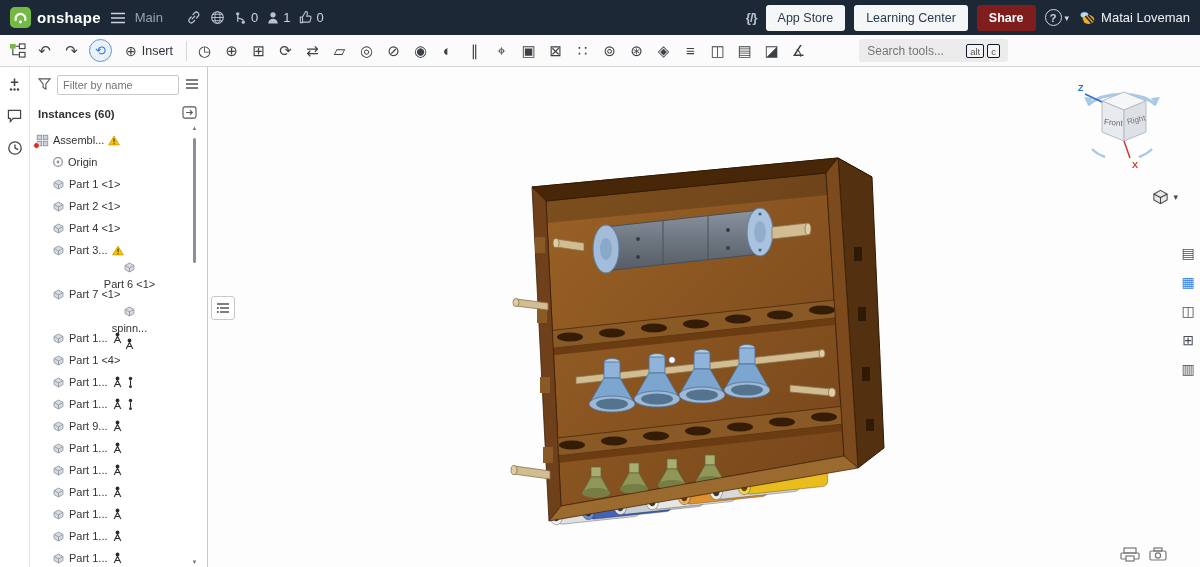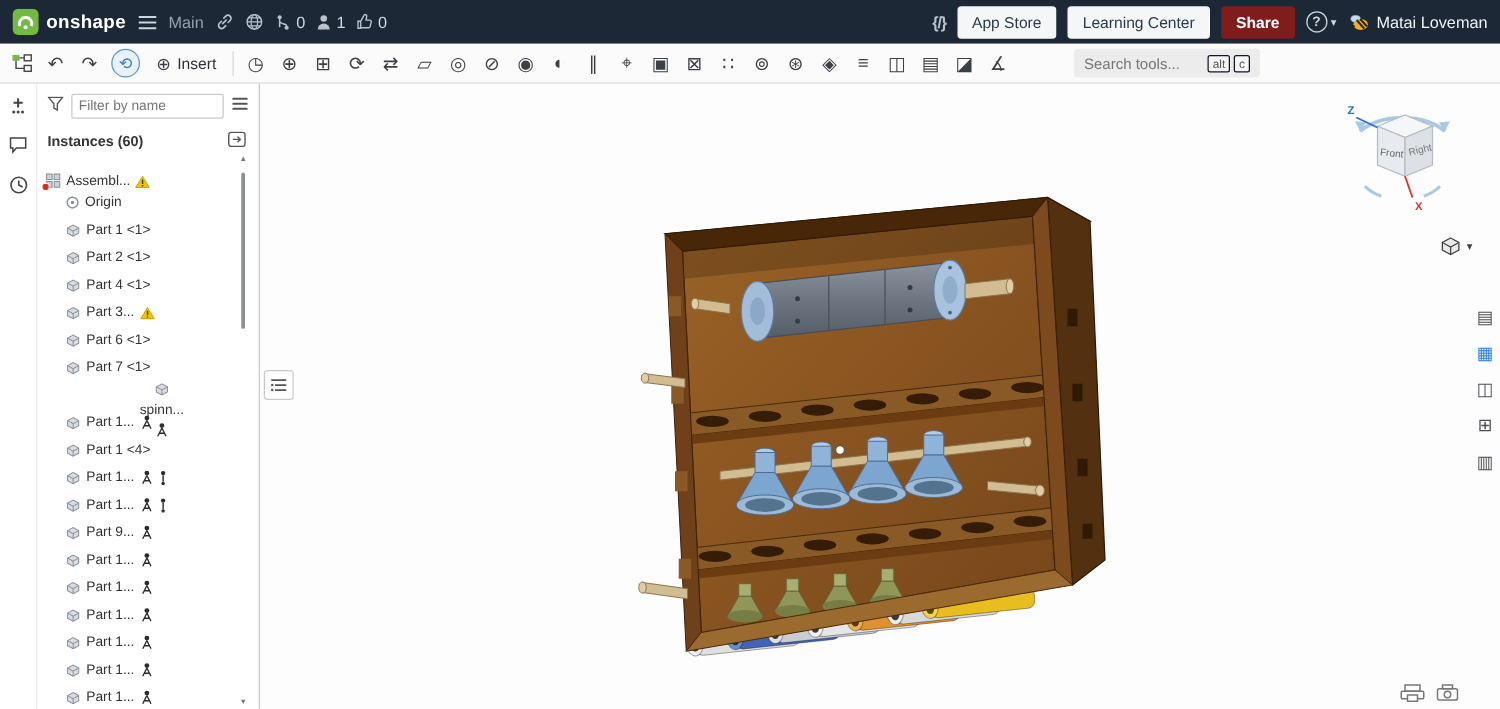--- a/index.html
+++ b/index.html
@@ -7,21 +7,21 @@
     font-family:"Liberation Sans", sans-serif; }
 
   
   .topbar { height:35px; background:#1d2836; display:flex; align-items:center;
     padding:0 10px; color:#dfe5ec; gap:9px; }
   .logo { display:flex; align-items:center; gap:6px; cursor:pointer; }
   .logo-text { font-size:15px; font-weight:bold; color:#fff; letter-spacing:.3px; }
   .tb-icon { display:flex; align-items:center; justify-content:center; cursor:pointer;
     color:#b9c2cd; font-size:14px; }
   .doc-title { font-size:17px; font-weight:bold; color:#fff; margin-left:4px; white-space:nowrap; }
-  .ws-name { font-size:13px; color:#93a1b3; margin-right:0; }
+  .ws-name { font-size:13px; color:#93a1b3; margin-right:14px; }
   .tb-count { display:flex; align-items:center; gap:4px; font-size:13px; color:#cfd6df; cursor:pointer; }
   .tb-spacer { flex:1; }
   .fs-glyph { font-size:13px; font-weight:bold; color:#b9c2cd; letter-spacing:-1px; }
   .tb-btn { font-family:"Liberation Sans",sans-serif; font-size:12.5px; border:none;
     border-radius:3px; padding:6px 12px; background:#f4f6f8; color:#2c3a4d; cursor:pointer; white-space:nowrap; }
   .tb-btn.share { background:#7f1d1d; color:#fff; font-weight:bold; }
   .help-wrap { display:flex; align-items:center; gap:3px; cursor:pointer; }
   .help-circle { width:17px; height:17px; border:1.5px solid #cfd6df; border-radius:50%;
     display:flex; align-items:center; justify-content:center; font-size:11px; font-weight:bold; color:#cfd6df; }
   .caret { font-size:9px; color:#cfd6df; }
@@ -248,21 +248,21 @@
           </svg></span>
     </div>
     <div class="inst-header">
       <span class="inst-title">Instances (60)</span>
       <span><svg width="15" height="13" viewBox="0 0 16 14">
             <rect x="1" y="1" width="14" height="12" rx="2" fill="none" stroke="#555" stroke-width="1.2"></rect>
             <path d="M4.5 7 H11 M8.5 4.5 L11 7 L8.5 9.5" stroke="#555" stroke-width="1.2" fill="none"></path>
           </svg></span>
     </div>
     <div class="tree">
-        <div class="trow" style="padding-left: 6px; align-items: flex-end;">
+        <div class="trow" style="padding-left: 6px;">
           <span class="ticon">
             <svg width="13" height="13" viewBox="0 0 16 16">
               <rect x="1.5" y="1.5" width="5.5" height="5.5" fill="#cdd3da" stroke="#848b94"></rect>
               <rect x="9" y="1.5" width="5.5" height="5.5" fill="#cdd3da" stroke="#848b94"></rect>
               <rect x="9" y="9" width="5.5" height="5.5" fill="#cdd3da" stroke="#848b94"></rect>
               <rect x="1.5" y="9" width="5.5" height="5.5" fill="#cdd3da" stroke="#848b94"></rect>
             </svg>
             <span class="errdot"></span>
           </span>
           <span class="tlabel">Assembl...</span>
@@ -319,21 +319,21 @@
           </span>
           <span class="tlabel">Part 3...</span>
           <span class="ticon">
             <svg width="12" height="11" viewBox="0 0 14 12">
               <path d="M7 0.8 L13.3 11.2 L0.7 11.2 Z" fill="#f5c400" stroke="#c79400" stroke-width="0.8"></path>
               <rect x="6.4" y="3.8" width="1.3" height="4.2" fill="#4a3a00"></rect>
               <rect x="6.4" y="9" width="1.3" height="1.3" fill="#4a3a00"></rect>
             </svg>
           </span>
         </div>
-        <div class="trow" style="padding-left: 22px;">
+        <div class="trow" style="padding-left: 22px; flex-direction: column;">
           <span class="ticon">
             <svg width="13" height="13" viewBox="0 0 16 16">
               <path d="M2.5 5.5 L8 2.5 L13.5 5.5 L13.5 10.5 L8 13.5 L2.5 10.5 Z" fill="#d9dde2" stroke="#8a919a"></path>
               <path d="M2.5 5.5 L8 8.5 L13.5 5.5 M8 8.5 L8 13.5" fill="none" stroke="#8a919a"></path>
             </svg>
           </span>
           <span class="tlabel">Part 6 &lt;1&gt;</span>
         </div>
         <div class="trow" style="padding-left: 22px;">
           <span class="ticon">

